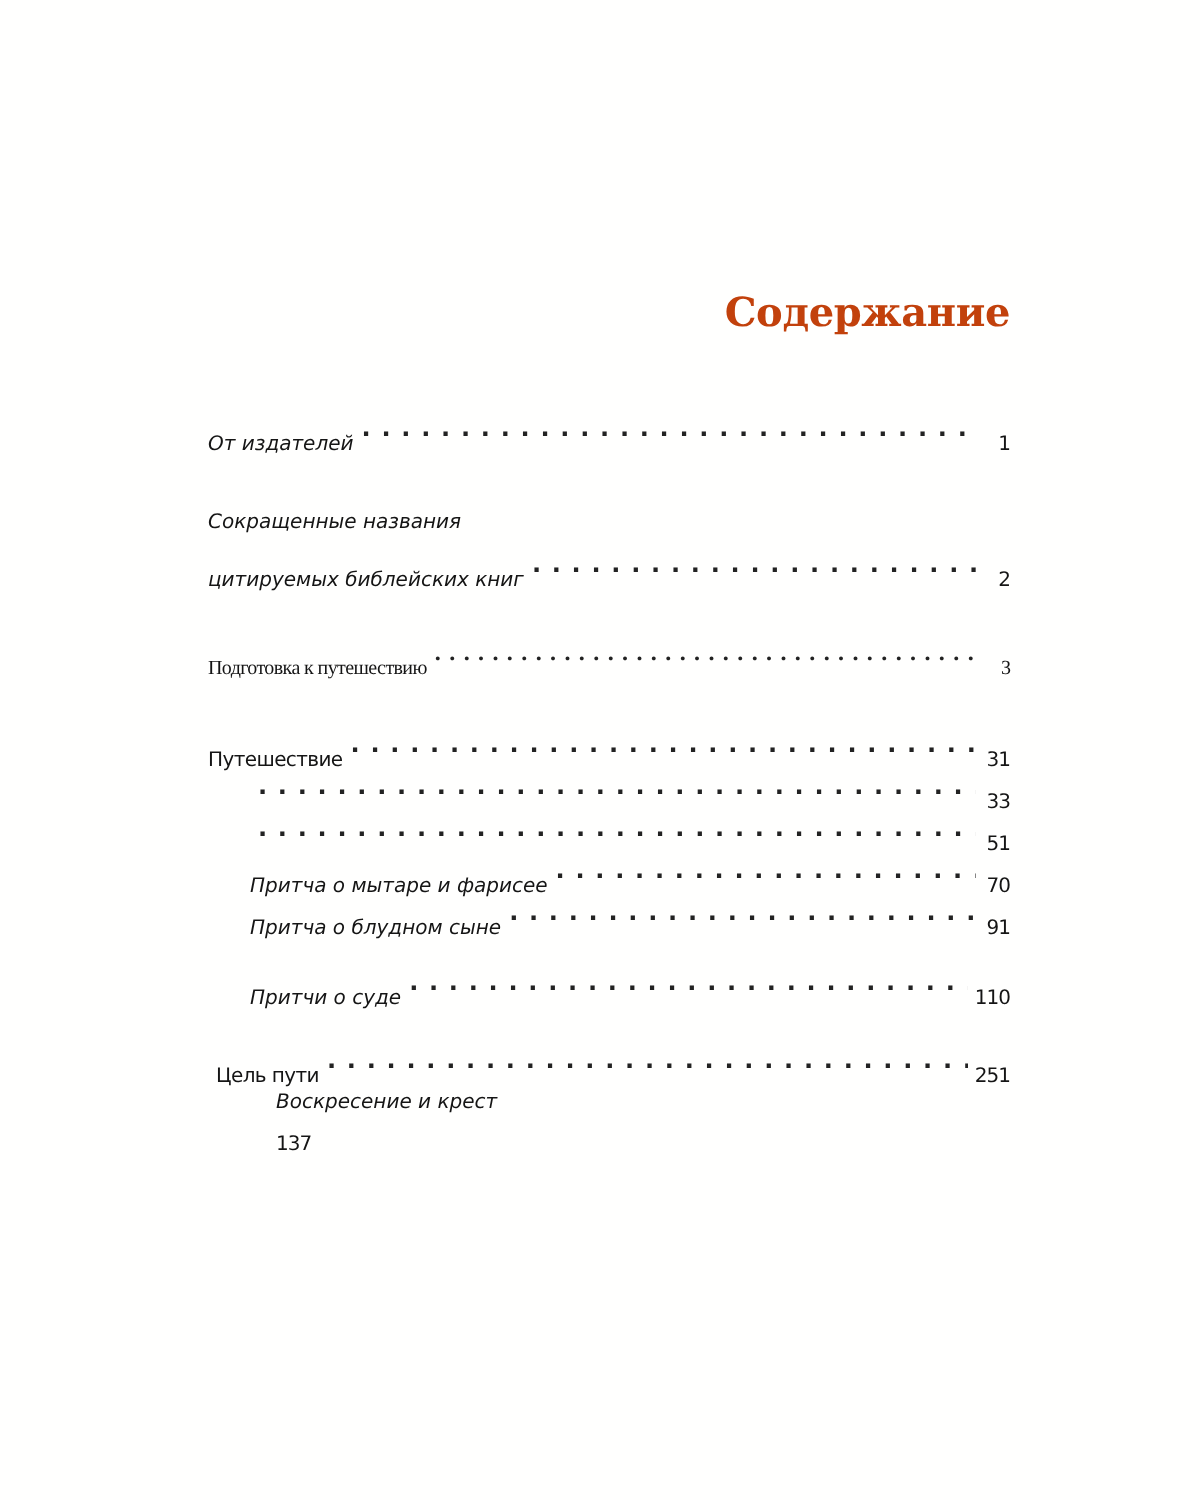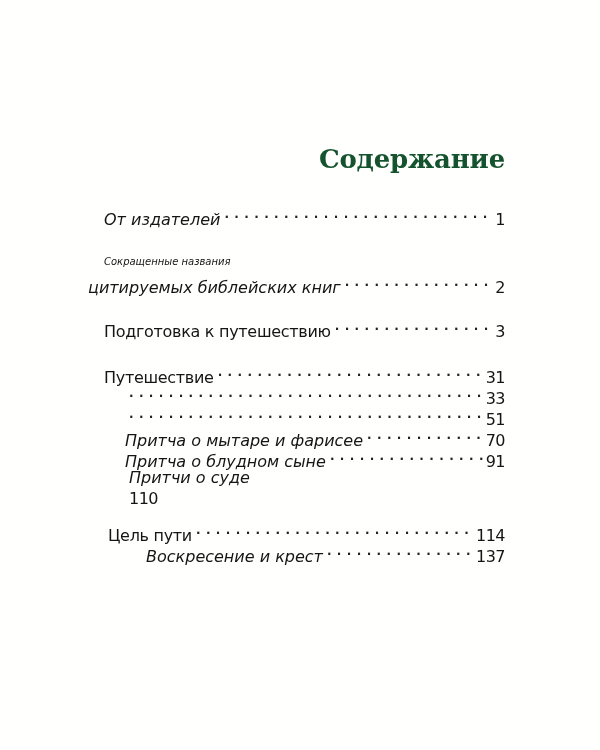--- a/index.html
+++ b/index.html
@@ -20,37 +20,37 @@
       left: 0; top: 0;
       width: 600px; height: 750px;
       background: #fffffe;
     }
     .title {
       position: absolute;
       right: 95px;
       top: 144px;
       font-family: "DejaVu Serif", "Liberation Serif", serif;
       font-weight: bold;
-      font-size: 26px;
+      font-size: 20px;
       letter-spacing: -0.2px;
-      color: #14532d;
+      color: #c2410c;
       margin: 0;
     }
     .toc {
       position: absolute;
       left: 0; top: 0;
       width: 600px;
     }
     .row {
       position: absolute;
       right: 95px;
       display: flex;
       align-items: baseline;
       height: 21px;
-      font-size: 16px;
+      font-size: 10px;
       line-height: 21px;
       white-space: nowrap;
     }
     .row .label {
       flex: 0 0 auto;
     }
     .row .label.italic {
       font-style: italic;
       font-family: "DejaVu Sans", "Liberation Sans", sans-serif;
     }
@@ -101,27 +101,27 @@
   <div class="toc">
 
     <div class="row" style="left:104px; top:204px;">
       <span class="label italic">От издателей</span>
       <span class="leader"></span>
       <span class="page-num">1</span>
     </div>
 
     <div class="single-line" style="left:104px; top:251px;">Сокращенные названия</div>
 
-    <div class="row" style="left:88px; top:272px;">
+    <div class="row" style="left:104px; top:272px;">
       <span class="label italic">цитируемых библейских книг</span>
       <span class="leader"></span>
       <span class="page-num">2</span>
     </div>
 
-    <div class="row" style="left:104px; top:316px;">
+    <div class="row" style="left:104px; top:316px;font-family:Liberation Serif, serif;">
       <span class="label upright">Подготовка к путешествию</span>
       <span class="leader"></span>
       <span class="page-num">3</span>
     </div>
 
     <div class="row" style="left:104px; top:362px;">
       <span class="label upright">Путешествие</span>
       <span class="leader"></span>
       <span class="page-num">31</span>
     </div>
@@ -141,32 +141,32 @@
       <span class="leader"></span>
       <span class="page-num">70</span>
     </div>
 
     <div class="row" style="left:125px; top:446px;">
       <span class="label italic">Притча о блудном сыне</span>
       <span class="leader"></span>
       <span class="page-num">91</span>
     </div>
 
-    <div class="row" style="left:125px; top:467px;flex-direction:column;">
+    <div class="row" style="left:125px; top:481px;">
       <span class="label italic">Притчи о суде</span>
       <span class="leader"></span>
       <span class="page-num">110</span>
     </div>
 
     <div class="row" style="left:108px; top:520px;">
       <span class="label upright">Цель пути</span>
       <span class="leader"></span>
-      <span class="page-num">114</span>
+      <span class="page-num">251</span>
     </div>
 
-    <div class="row" style="left:146px; top:541px;">
+    <div class="row" style="left:134px; top:541px;flex-direction:column;">
       <span class="label italic">Воскресение и крест</span>
       <span class="leader"></span>
       <span class="page-num">137</span>
     </div>
 
   </div>
 </div>
 
 </body></html>

